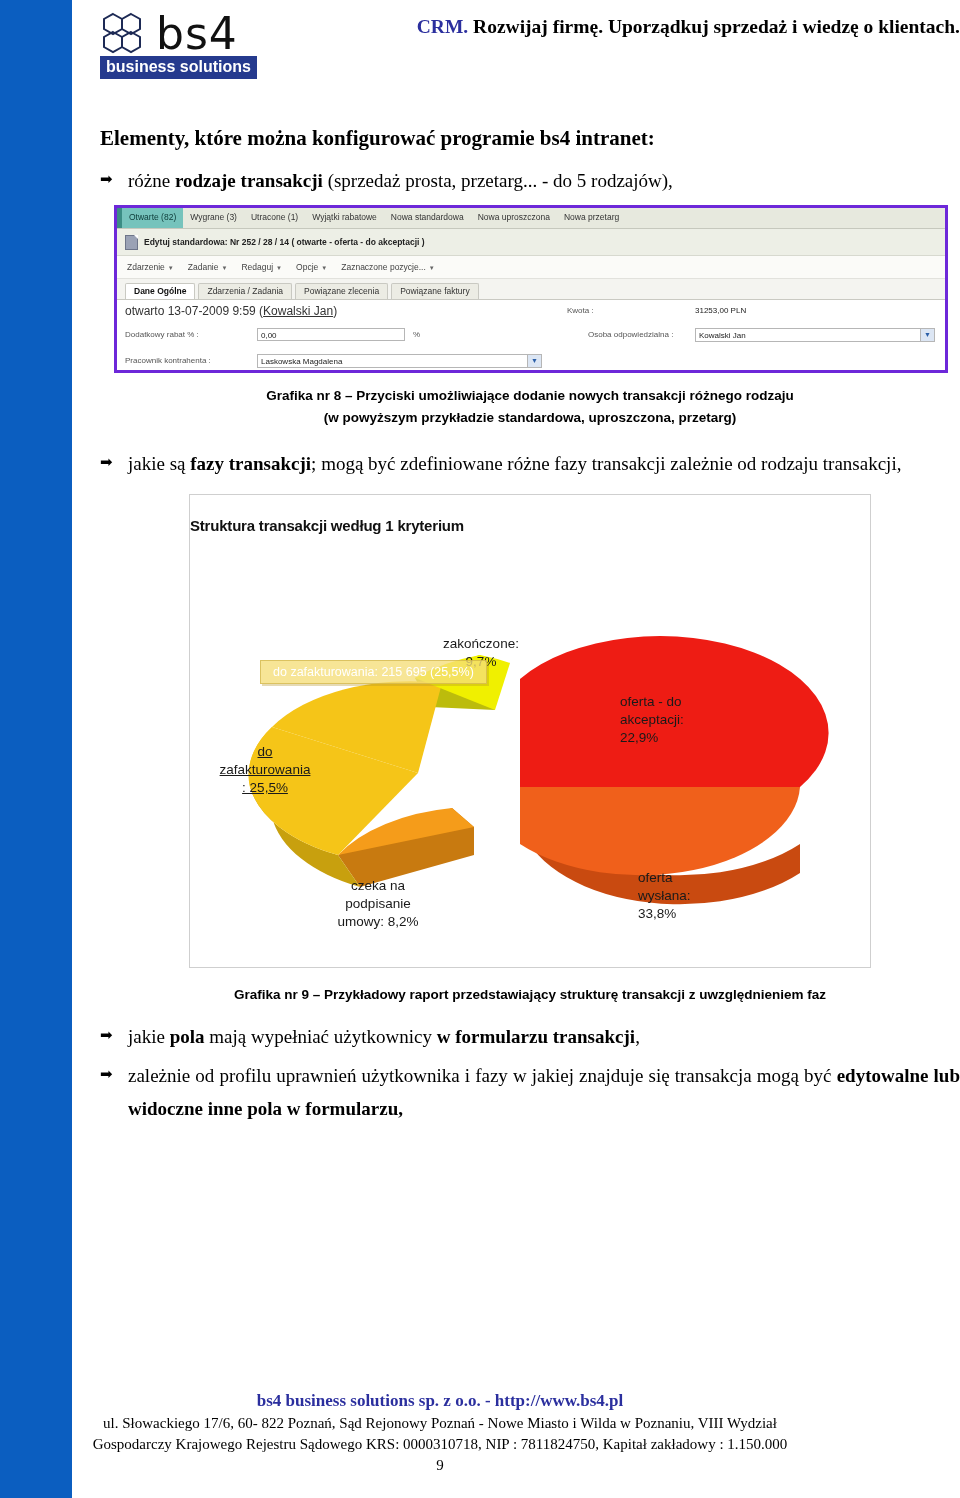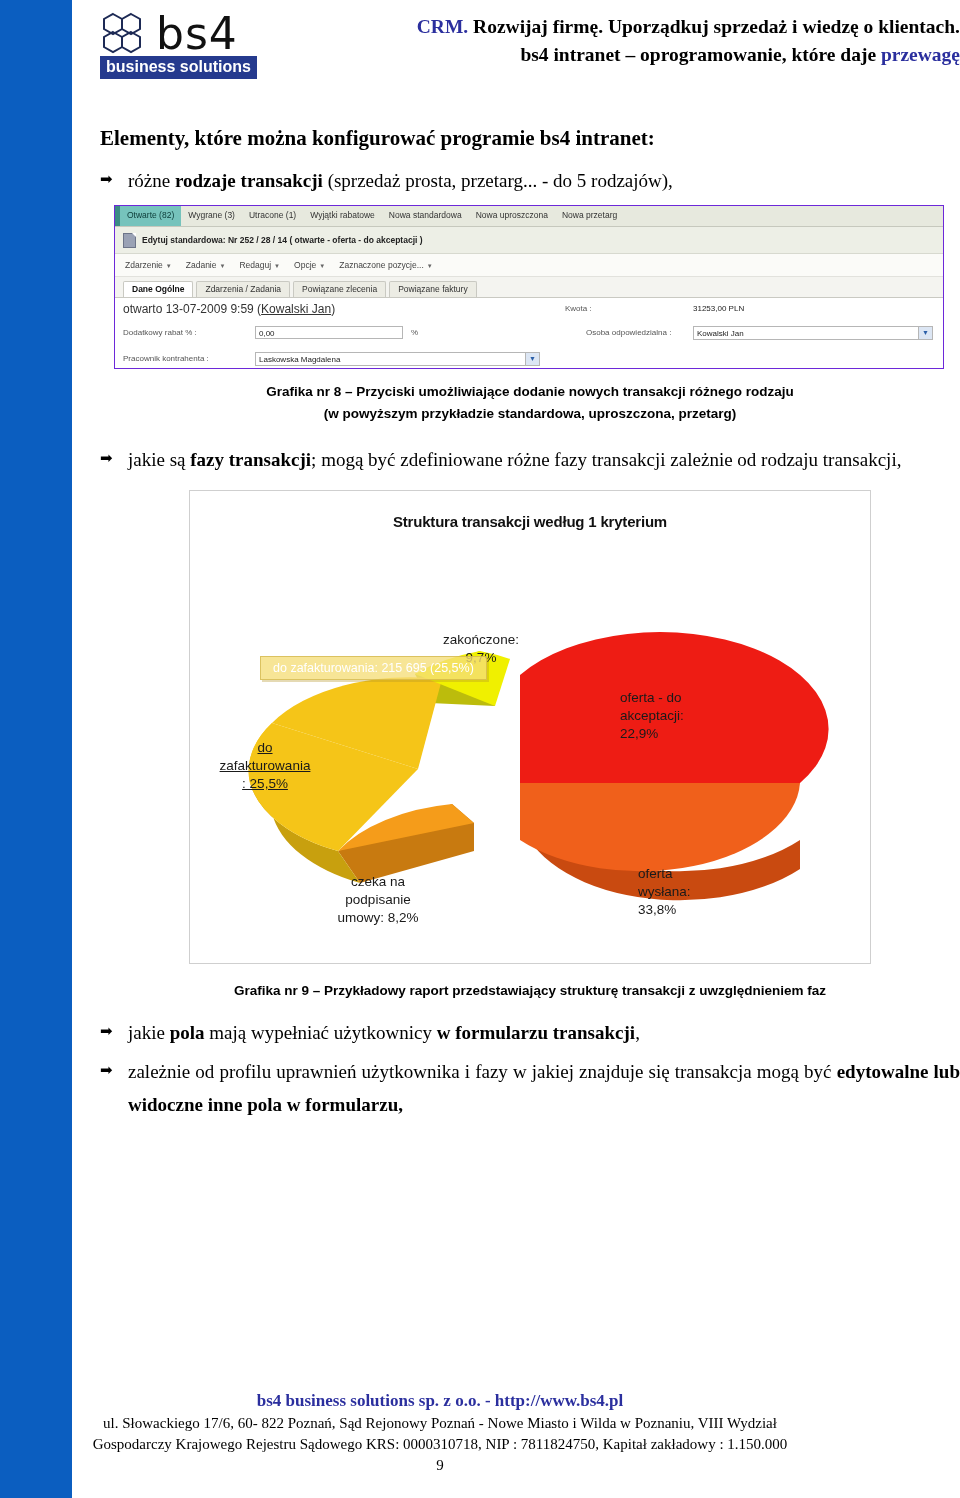--- a/index.html
+++ b/index.html
@@ -77,21 +77,21 @@
     font-size:19px;line-height:33px;color:#000;flex:1;
   }
   .bullet .btext b{font-weight:700;}
   .just{text-align:justify;}
 
   
   .shot1{
     position:relative;
     margin:8px 0 0 14px;
     width:828px;height:162px;
-    border:1px solid #6d28d9;
+    border:3px solid #6d28d9;
     background:#f97316;
     overflow:hidden;
     font-family:"Liberation Sans", sans-serif;
   }
   .tabbar{
     height:20px;background:#E7E9DE;border-bottom:1px solid #c6c8bd;
     display:flex;align-items:stretch;
   }
   .tabbar .accent{width:5px;background:#3B8C84;}
   .tab{
@@ -160,21 +160,21 @@
   }
 
   
   .chartbox{
     position:relative;margin:14px auto 0 auto;
     width:680px;height:472px;
     border:1px solid #cfcfcf;background:#ffffff;
     font-family:"Liberation Sans", sans-serif;
   }
   .chart-title{
-    position:absolute;top:22px;left:0;right:0;text-align:center;
+    position:absolute;top:22px;left:0;right:0;
     font-size:15px;font-weight:700;color:#111;
     letter-spacing:-0.2px;
   }
   .pie-wrap{position:absolute;left:0;top:60px;width:680px;height:400px;}
   .lbl{
     position:absolute;font-size:13.5px;color:#1a1a1a;line-height:18px;
     font-family:"Liberation Sans", sans-serif;
   }
   .lbl.u{text-decoration:underline;}
   .tooltip{
@@ -219,23 +219,20 @@
           </svg>
           <span class="bs4-word">bs4</span>
         </div>
         <div class="biz-sol">business solutions</div>
       </div>
 
       <div class="head-lines">
         <div class="head-line1">
           <span class="crm">CRM.</span><span> Rozwijaj firmę. Uporządkuj sprzedaż i wiedzę o klientach.</span>
         </div>
-        <div class="head-line2">
-          <span>bs4 intranet – oprogramowanie, które daje </span><span class="adv">przewagę</span>
-        </div>
       </div>
     </div>
 
     <h2 class="section-title">Elementy, które można konfigurować programie bs4 intranet:</h2>
 
     <div class="bullet">
       <span class="marker">➡</span>
       <span class="btext">
         <span>różne </span><b>rodzaje transakcji</b><span> (sprzedaż prosta, przetarg... - do 5 rodzajów),</span>
       </span>

